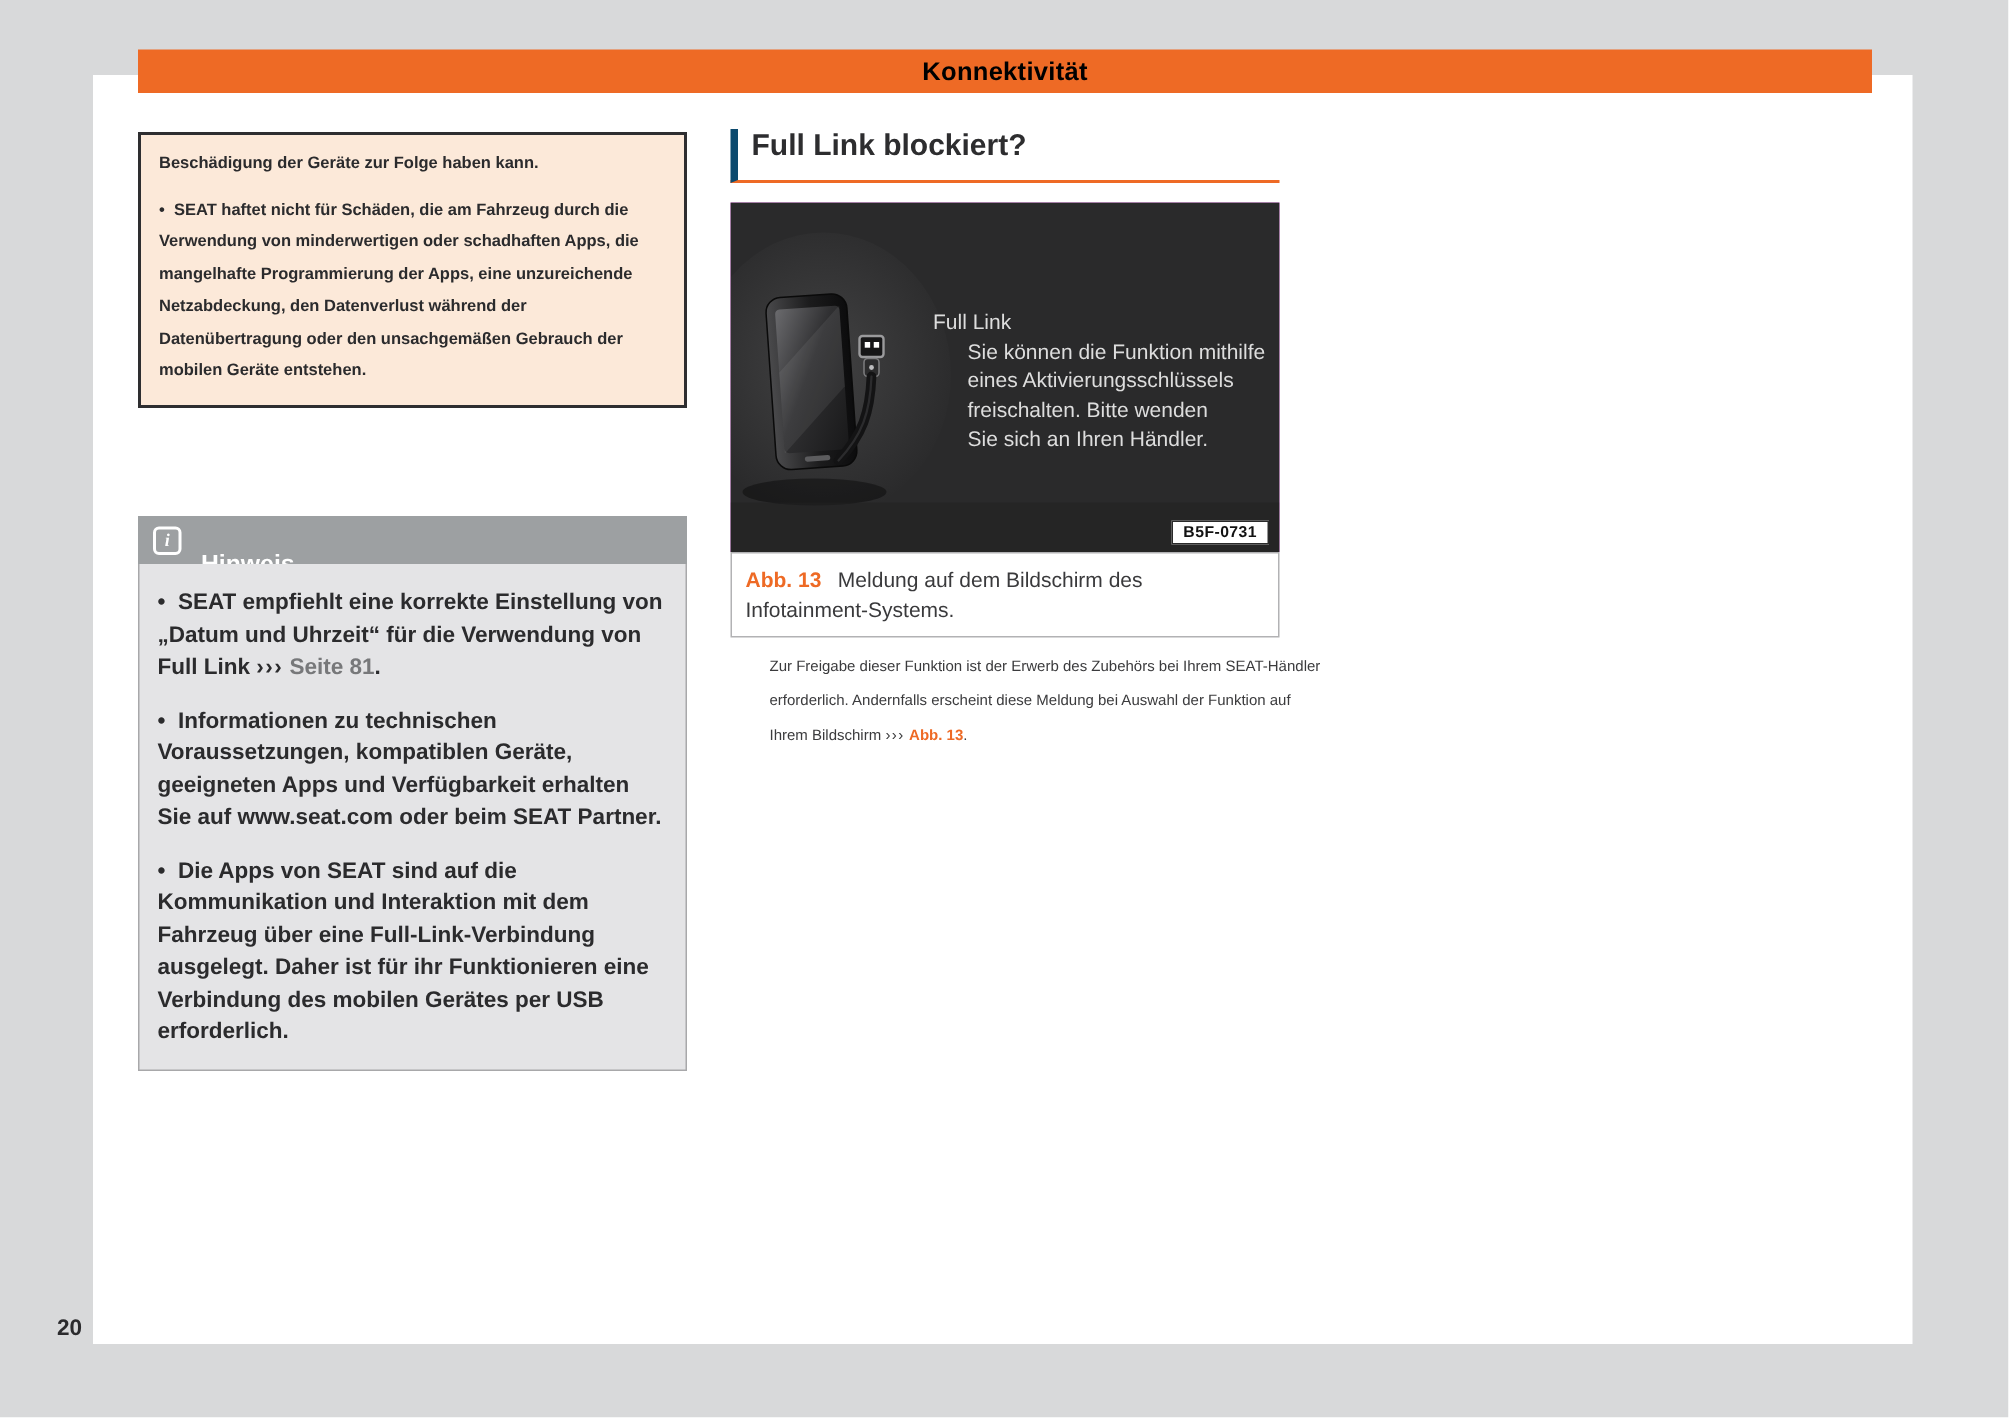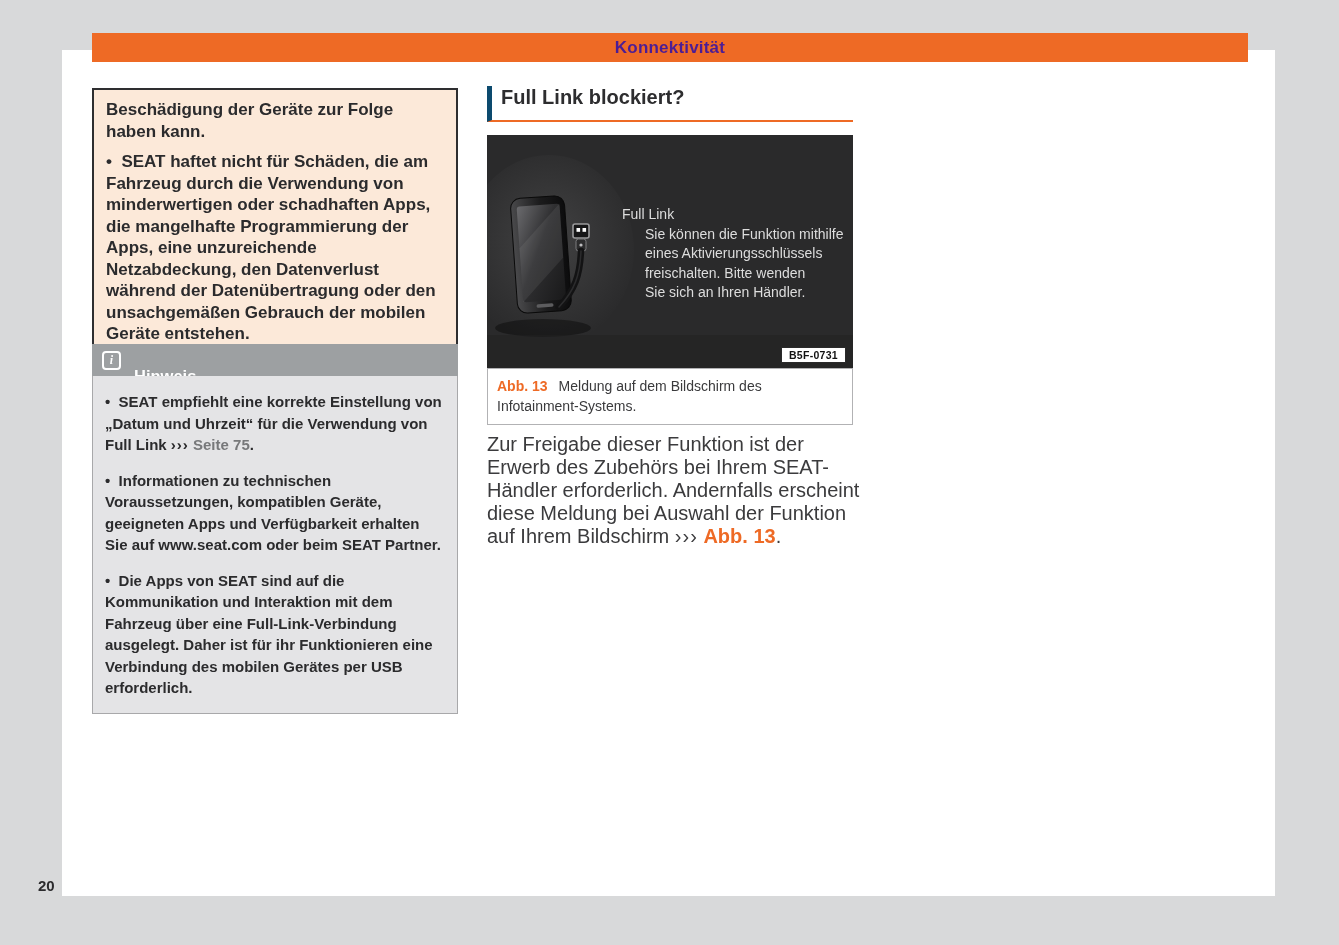--- a/index.html
+++ b/index.html
@@ -1,26 +1,26 @@
 <!DOCTYPE html>
 <html><head>
 <meta charset="utf-8">
 <style>
   html,body{margin:0;padding:0;}
   body{font-family:"Liberation Sans",sans-serif;}
   .canvas{position:relative;width:1339px;height:945px;background:#d8d9da;overflow:hidden;}
   .sheet{position:absolute;left:62px;top:50px;width:1213px;height:846px;background:#ffffff;}
   .chapter-bar{position:absolute;left:92px;top:33px;width:1156px;height:29px;background:#ee6a25;
     display:flex;align-items:center;justify-content:center;z-index:3;}
-  .chapter-bar span{color:#4c1d95;font-weight:bold;font-size:17px;letter-spacing:.2px;}
+  .chapter-bar span{color:#000000;font-weight:bold;font-size:17px;letter-spacing:.2px;}
 
   
   .caution-box{position:absolute;left:92px;top:88px;width:366px;box-sizing:border-box;
     background:#fce9d9;border:2px solid #2e2e30;padding:9px 20px 11px 12px;
-    font-size:17px;line-height:21.5px;font-weight:bold;color:#2b2b2d;z-index:2;}
+    font-size:11px;line-height:21.5px;font-weight:bold;color:#2b2b2d;z-index:2;}
   .caution-box p{margin:0;}
   .caution-box p + p{margin-top:9px;}
   .bullet::before{content:"•\00a0\00a0";}
 
   .note-header{position:absolute;left:92px;top:344px;width:366px;height:32px;box-sizing:border-box;
     background:#9da0a2;display:flex;align-items:center;padding:0 10px;z-index:2;}
   .info-badge{width:19px;height:19px;box-sizing:border-box;border:2px solid #ffffff;border-radius:4px;
     display:flex;align-items:center;justify-content:center;color:#ffffff;
     font-weight:bold;font-size:12px;font-family:"Liberation Serif",serif;font-style:italic;}
   .note-header .note-title{color:#ffffff;font-weight:bold;font-size:16.5px;margin-left:13px;margin-top:32px;}
@@ -44,21 +44,21 @@
   .screen-text .screen-title{margin:0 0 0 0;}
   .screen-message{white-space:pre-line;margin-left:23px;}
   .img-code{position:absolute;right:7px;bottom:5px;background:#ffffff;border:1px solid #2a2a2a;
     color:#111111;font-size:10.5px;font-weight:bold;padding:1px 7px;letter-spacing:.3px;}
 
   .figure-caption{position:absolute;left:487px;top:368px;width:366px;box-sizing:border-box;
     border:1px solid #b2b2b4;background:#ffffff;padding:7px 19px 8px 9px;
     font-size:14px;line-height:20px;color:#3a3a3c;z-index:2;}
   .fig-label{color:#ee6a25;font-weight:bold;margin-right:11px;}
 
-  .body-copy{position:absolute;left:487px;top:433px;width:374px;font-size:20px;line-height:23px;
+  .body-copy{position:absolute;left:513px;top:433px;width:374px;font-size:10px;line-height:23px;
     color:#3b3b3d;z-index:2;}
   .body-copy p{margin:0;}
   .ref-orange{color:#ee6a25;font-weight:bold;}
 
   .page-number{position:absolute;left:38px;top:877px;font-size:15px;font-weight:bold;color:#2b2b2d;}
 </style>
 </head>
 <body>
 
 <div class="canvas">
@@ -73,21 +73,21 @@
     <p class="bullet">SEAT haftet nicht für Schäden, die am Fahrzeug durch die Verwendung von minderwertigen oder schadhaften Apps, die mangelhafte Programmierung der Apps, eine unzureichende Netzabdeckung, den Datenverlust während der Datenübertragung oder den unsachgemäßen Gebrauch der mobilen Geräte entstehen.</p>
   </div>
 
   <div class="note-header">
     <span class="info-badge">i</span>
     <span class="note-title">Hinweis</span>
   </div>
   <div class="note-body">
     <p class="bullet"><span>SEAT empfiehlt eine korrekte Einstellung von „Datum und Uhrzeit“ für die Verwendung von Full Link</span>
       <span class="marker">›››</span>
-      <span class="ref-gray">Seite 75</span><span>.</span></p>
+      <span class="ref-gray">Seite 81</span><span>.</span></p>
     <p class="bullet">Informationen zu technischen Voraussetzungen, kompatiblen Geräte, geeigneten Apps und Verfügbarkeit erhalten Sie auf www.seat.com oder beim SEAT Partner.</p>
     <p class="bullet">Die Apps von SEAT sind auf die Kommunikation und Interaktion mit dem Fahrzeug über eine Full-Link-Verbindung ausgelegt. Daher ist für ihr Funktionieren eine Verbindung des mobilen Gerätes per USB erforderlich.</p>
   </div>
 
   <div class="section-head">
     <h1>Full Link blockiert?</h1>
   </div>
 
   <div class="screen-panel">
     <svg width="366" height="233" viewBox="0 0 366 233">

